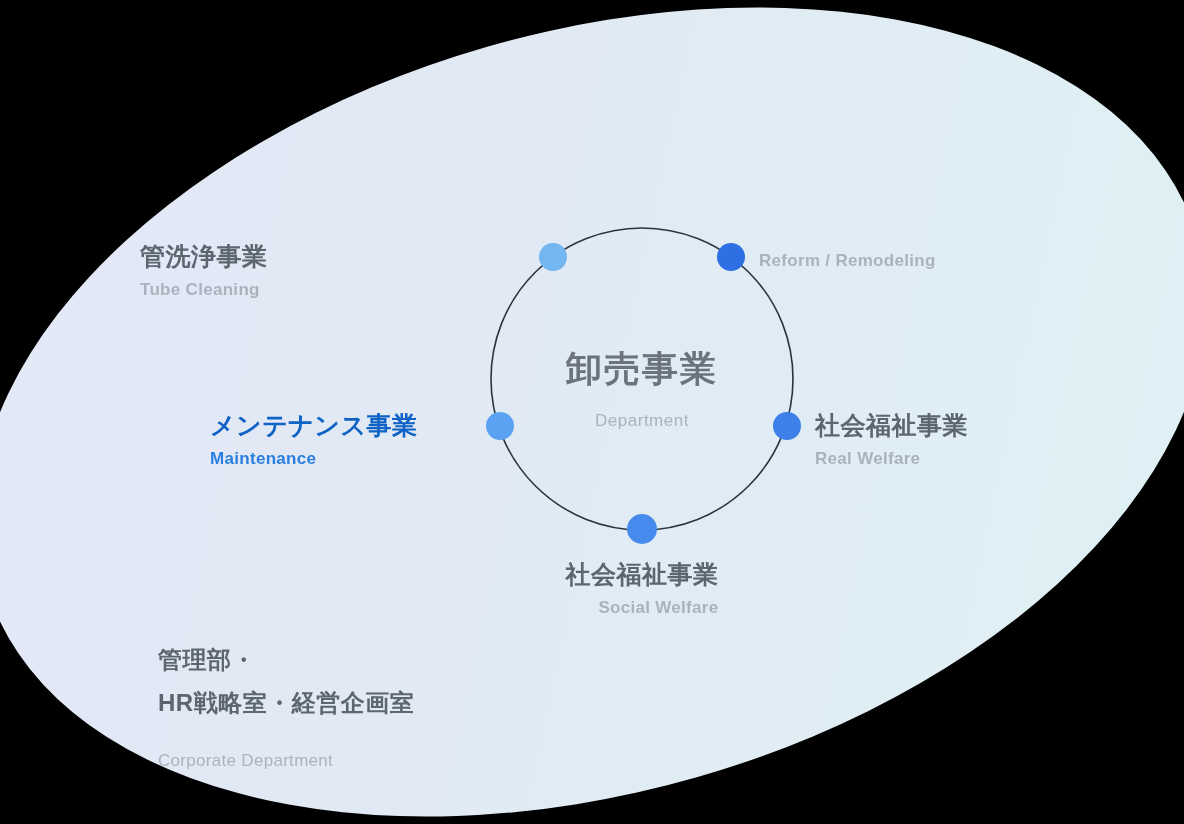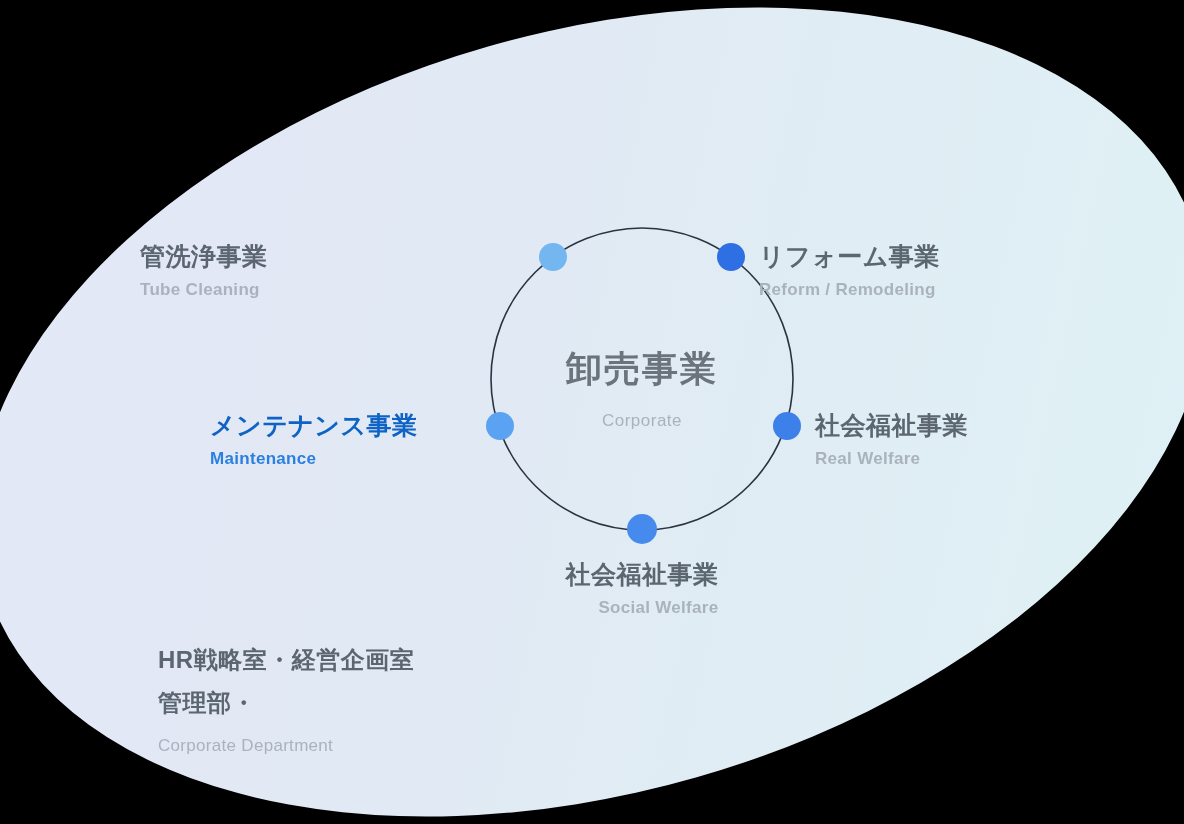--- a/index.html
+++ b/index.html
@@ -124,52 +124,51 @@
     font-size: 24px;
     font-weight: 700;
     color: #5c6670;
     line-height: 1.78;
     letter-spacing: 0.5px;
   }
   #corporate-block .en {
     font-size: 17px;
     color: #aab3bd;
     letter-spacing: 0.3px;
-    margin-top: 12px;
+    margin-top: 27px;
   }
 </style>
 </head>
 <body>
 
 <div id="stage">
 
   <div id="blob-wrap">
     <div class="blob-shape"></div>
   </div>
 
   <div id="diagram">
 
     <svg id="ring-svg" viewBox="0 0 1184 824">
       <circle cx="642" cy="379" r="151" fill="none" stroke="#2b3340" stroke-width="1.6"></circle>
     </svg>
 
     <div id="center-label">
       <div class="ja">卸売事業</div>
-      <div class="en">Corporate</div>
+      <div class="en">Department</div>
     </div>
 
     <div class="node-dot" style="left:553px; top:257px; width:28px; height:28px; background:#74b6f0;"></div>
     <div class="node-label left" style="left:140px; top:242px; width:245px;">
       <div class="ja">管洗浄事業</div>
       <div class="en">Tube Cleaning</div>
     </div>
 
     <div class="node-dot" style="left:731px; top:257px; width:28px; height:28px; background:#2f6fe4;"></div>
     <div class="node-label right" style="left:759px; top:242px;">
-      <div class="ja">リフォーム事業</div>
       <div class="en">Reform / Remodeling</div>
     </div>
 
     <div class="node-dot" style="left:787px; top:426px; width:28px; height:28px; background:#3d80ea;"></div>
     <div class="node-label right" style="left:815px; top:411px;">
       <div class="ja">社会福祉事業</div>
       <div class="en">Real Welfare</div>
     </div>
 
     <div class="node-dot" style="left:642px; top:529px; width:30px; height:30px; background:#478aee;"></div>
@@ -178,19 +177,19 @@
       <div class="en">Social Welfare</div>
     </div>
 
     <div class="node-dot" style="left:500px; top:426px; width:28px; height:28px; background:#5ba3f2;"></div>
     <div class="node-label left active" style="left:210px; top:411px; width:260px;">
       <div class="ja">メンテナンス事業</div>
       <div class="en">Maintenance</div>
     </div>
 
     <div id="corporate-block">
+      <div class="ja">管理部・</div>
       <div class="ja">HR戦略室・経営企画室</div>
-      <div class="ja">管理部・</div>
       <div class="en">Corporate Department</div>
     </div>
 
   </div>
 </div>
 
 </body></html>

